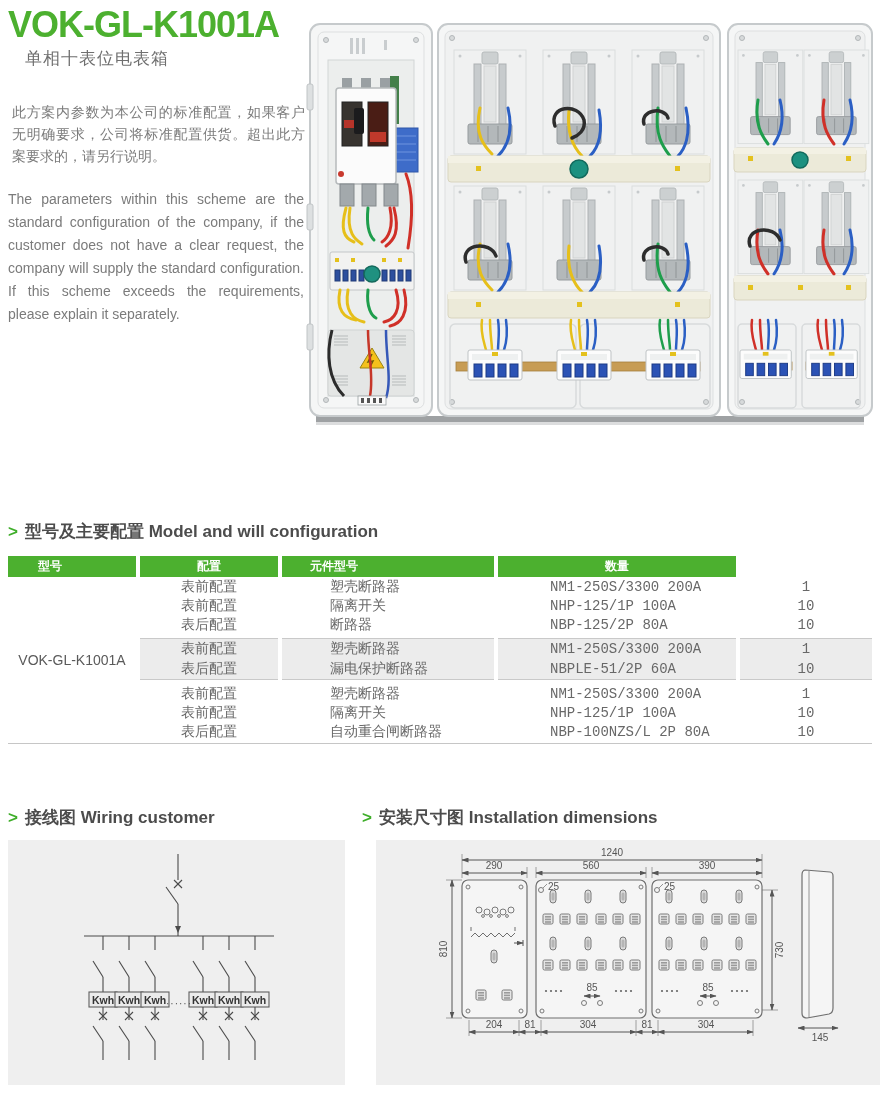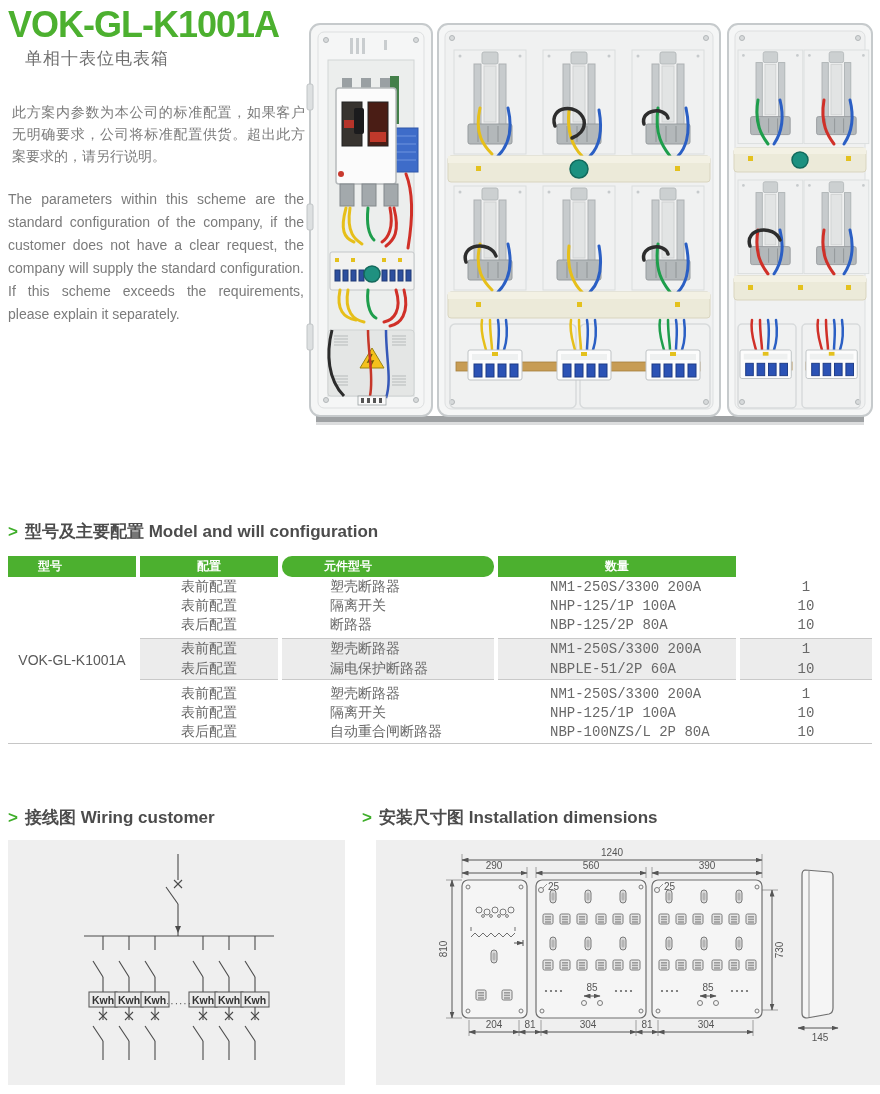--- a/index.html
+++ b/index.html
@@ -19,21 +19,21 @@
   .sec-hd .mk{color:#3fae2a;margin-right:7px;font-weight:bold;}
   #sec1{left:8px;top:520px;}
   #sec2{left:8px;top:806px;}
   #sec3{left:362px;top:806px;}
   
   .cfg-table{position:absolute;left:8px;top:556px;width:864px;font-size:14px;}
   .thead,.trow{display:grid;grid-template-columns:128px 138px 212px 238px 132px;column-gap:4px;}
   .thead .th{background:#4cb02f;color:#fff;font-weight:bold;height:21px;line-height:21px;
              text-align:center;font-size:12px;}
   .thead .th.c1{text-align:left;padding-left:30px;box-sizing:border-box;}
-  .thead .th.c4{text-align:left;padding-left:42px;box-sizing:border-box;border-radius:10px;}
+  .thead .th.c4{text-align:left;padding-left:28px;box-sizing:border-box;}
   .tbody{position:relative;border-bottom:1px solid #c6c6c6;padding-bottom:2px;}
   .trow{height:19px;align-items:center;color:#686868;font-family:Liberation Mono, monospace;}
   .trow .td{height:100%;display:flex;align-items:center;box-sizing:border-box;}
   .td.cfg{justify-content:center;}
   .td.nm{padding-left:48px;}
   .td.pt{padding-left:52px;}
   .td.qt{justify-content:center;}
   .trow.g2{height:21px;}
   .trow.g2 .td{background:#ececec;}
   .trow.g2f{margin-top:4px;}

